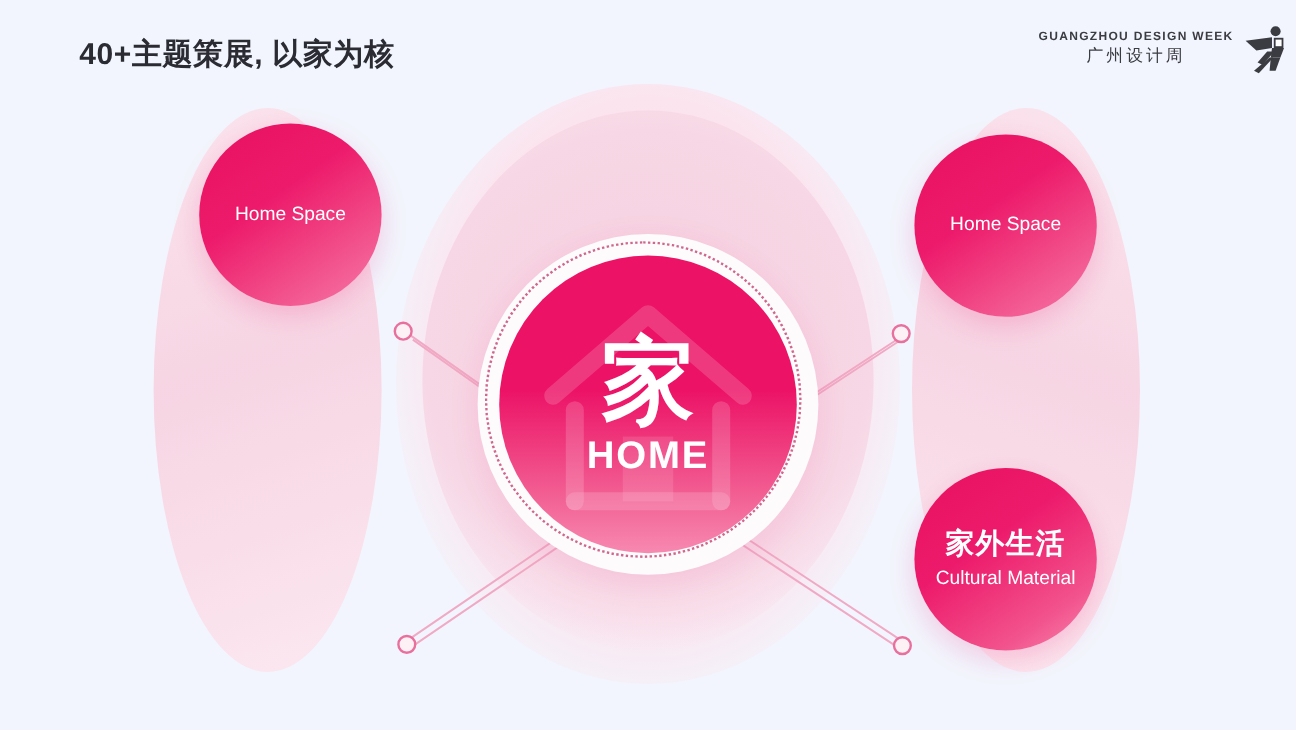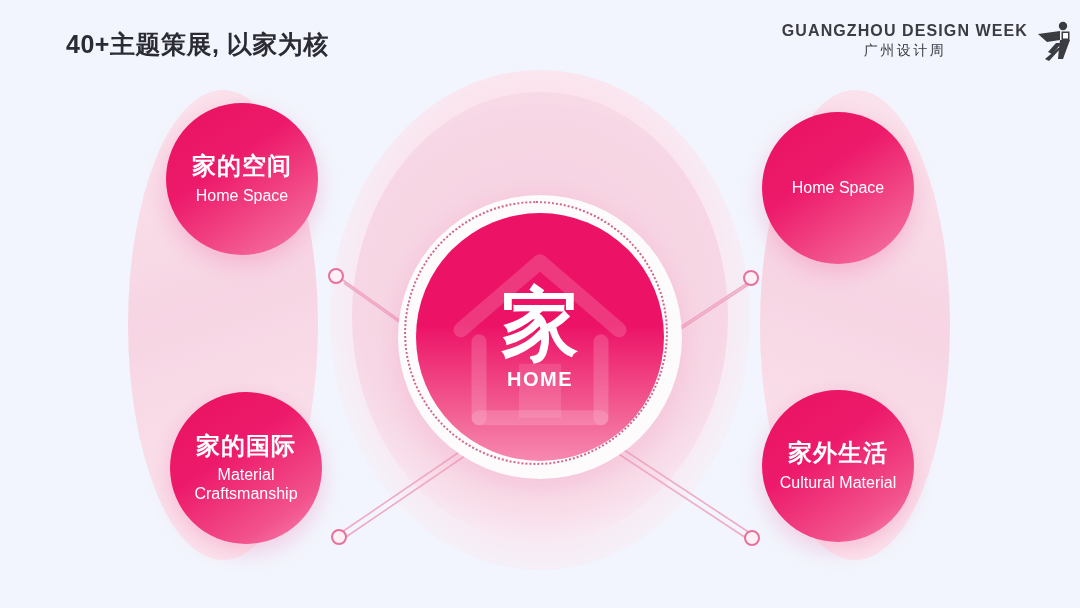--- a/index.html
+++ b/index.html
@@ -41,21 +41,21 @@
     align-items: center;
     gap: 8px;
   }
   .brand-text {
     display: flex;
     flex-direction: column;
     align-items: center;
     line-height: 1.35;
   }
   .brand-en {
-    font-size: 16px;
+    font-size: 10px;
     font-weight: bold;
     letter-spacing: 1.1px;
     color: #3b3b42;
     white-space: nowrap;
   }
   .brand-cn {
     font-size: 14px;
     letter-spacing: 2.5px;
     color: #3b3b42;
     white-space: nowrap;
@@ -163,21 +163,21 @@
     font-size: 78px;
     font-weight: bold;
     color: #ffffff;
     line-height: 1;
     margin-bottom: 6px;
     font-family: "DejaVu Sans", "Liberation Sans", sans-serif;
   }
   .center-en {
     position: relative;
     z-index: 2;
-    font-size: 20px;
+    font-size: 32px;
     font-weight: bold;
     letter-spacing: 1.5px;
     color: #ffffff;
     line-height: 1;
   }
 
   
   .node {
     position: absolute;
     width: 152px;
@@ -291,31 +291,26 @@
           <path d="M34 172 L156 172"></path>
         </g>
         <rect x="74" y="118" width="42" height="54" fill="#ffffff" fill-opacity="0.22"></rect>
       </svg>
       <div class="center-cn">家</div>
       <div class="center-en">HOME</div>
     </div>
   </div>
 
   <div class="node node-tl">
-    <div class="node-cn">家的空间</div>
     <div class="node-en">Home Space</div>
   </div>
 
   <div class="node node-tr">
     <div class="node-en">Home Space</div>
   </div>
 
-  <div class="node node-bl">
-    <div class="node-cn">家的国际</div>
-    <div class="node-en">Material Craftsmanship</div>
-  </div>
 
   <div class="node node-br">
     <div class="node-cn">家外生活</div>
     <div class="node-en">Cultural Material</div>
   </div>
 
 </div>
 
 </body></html>

